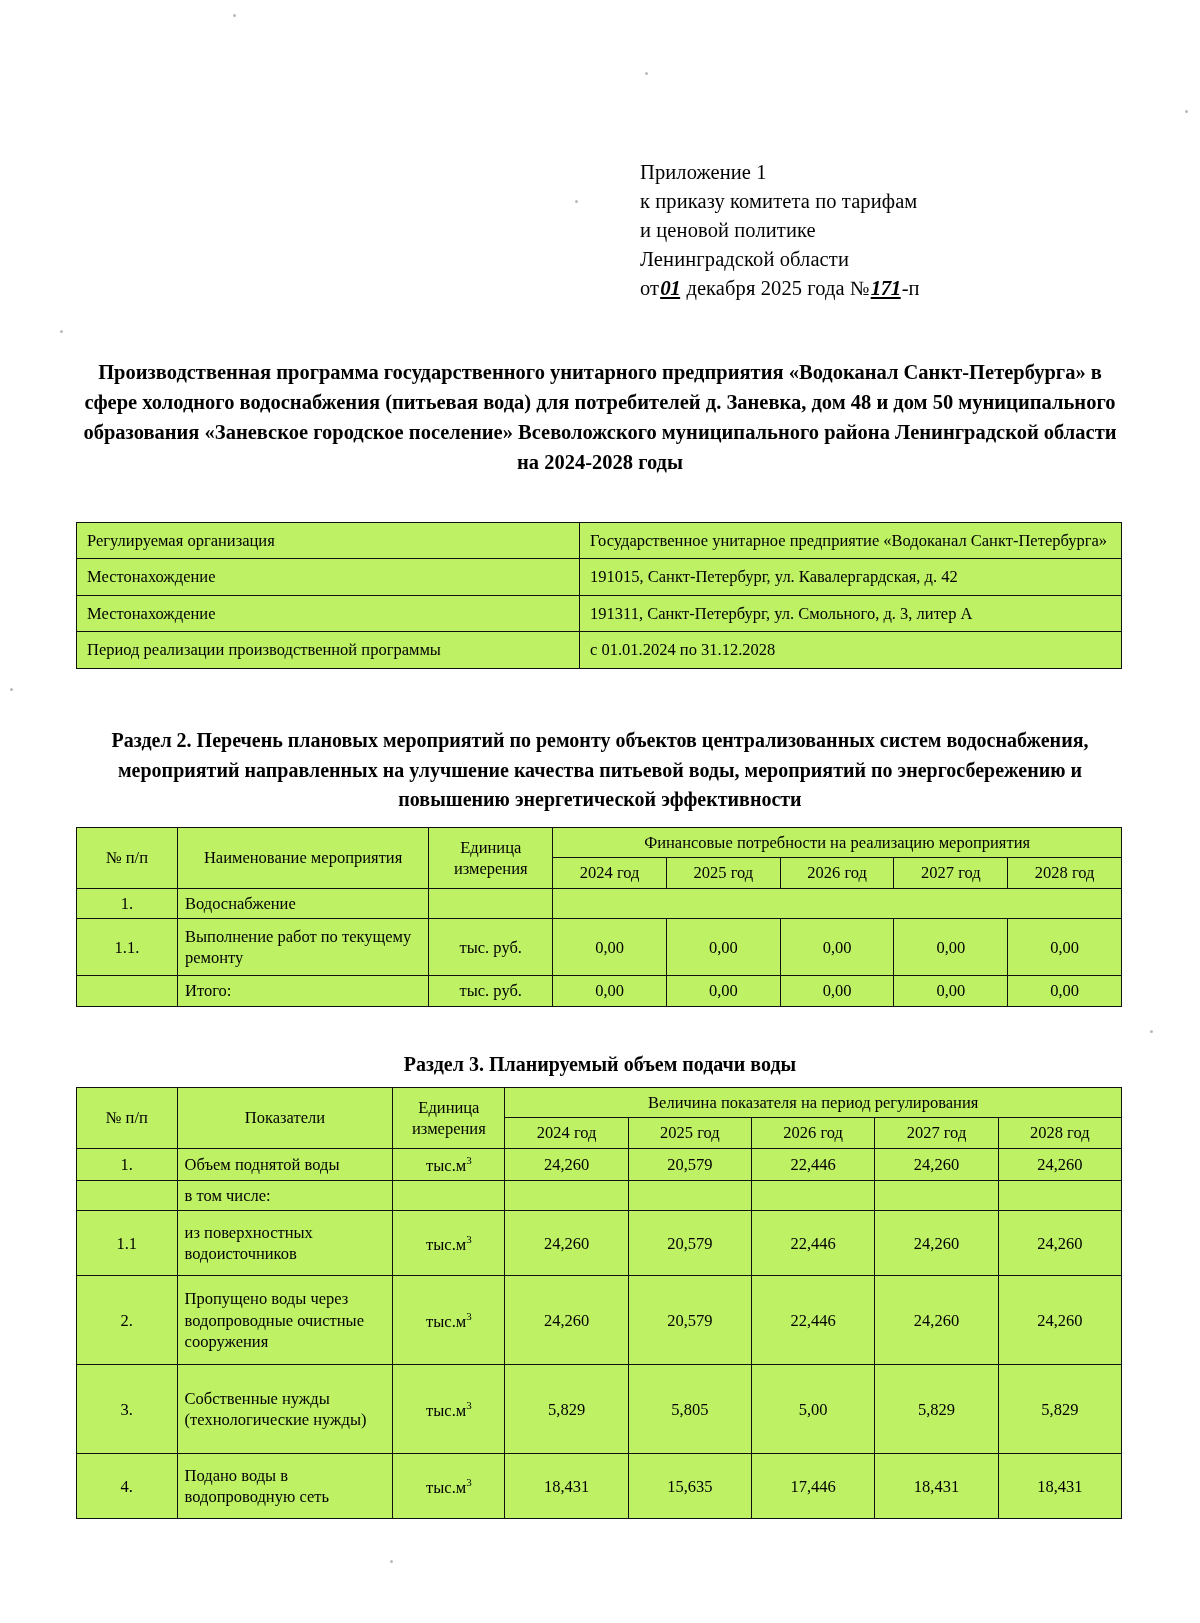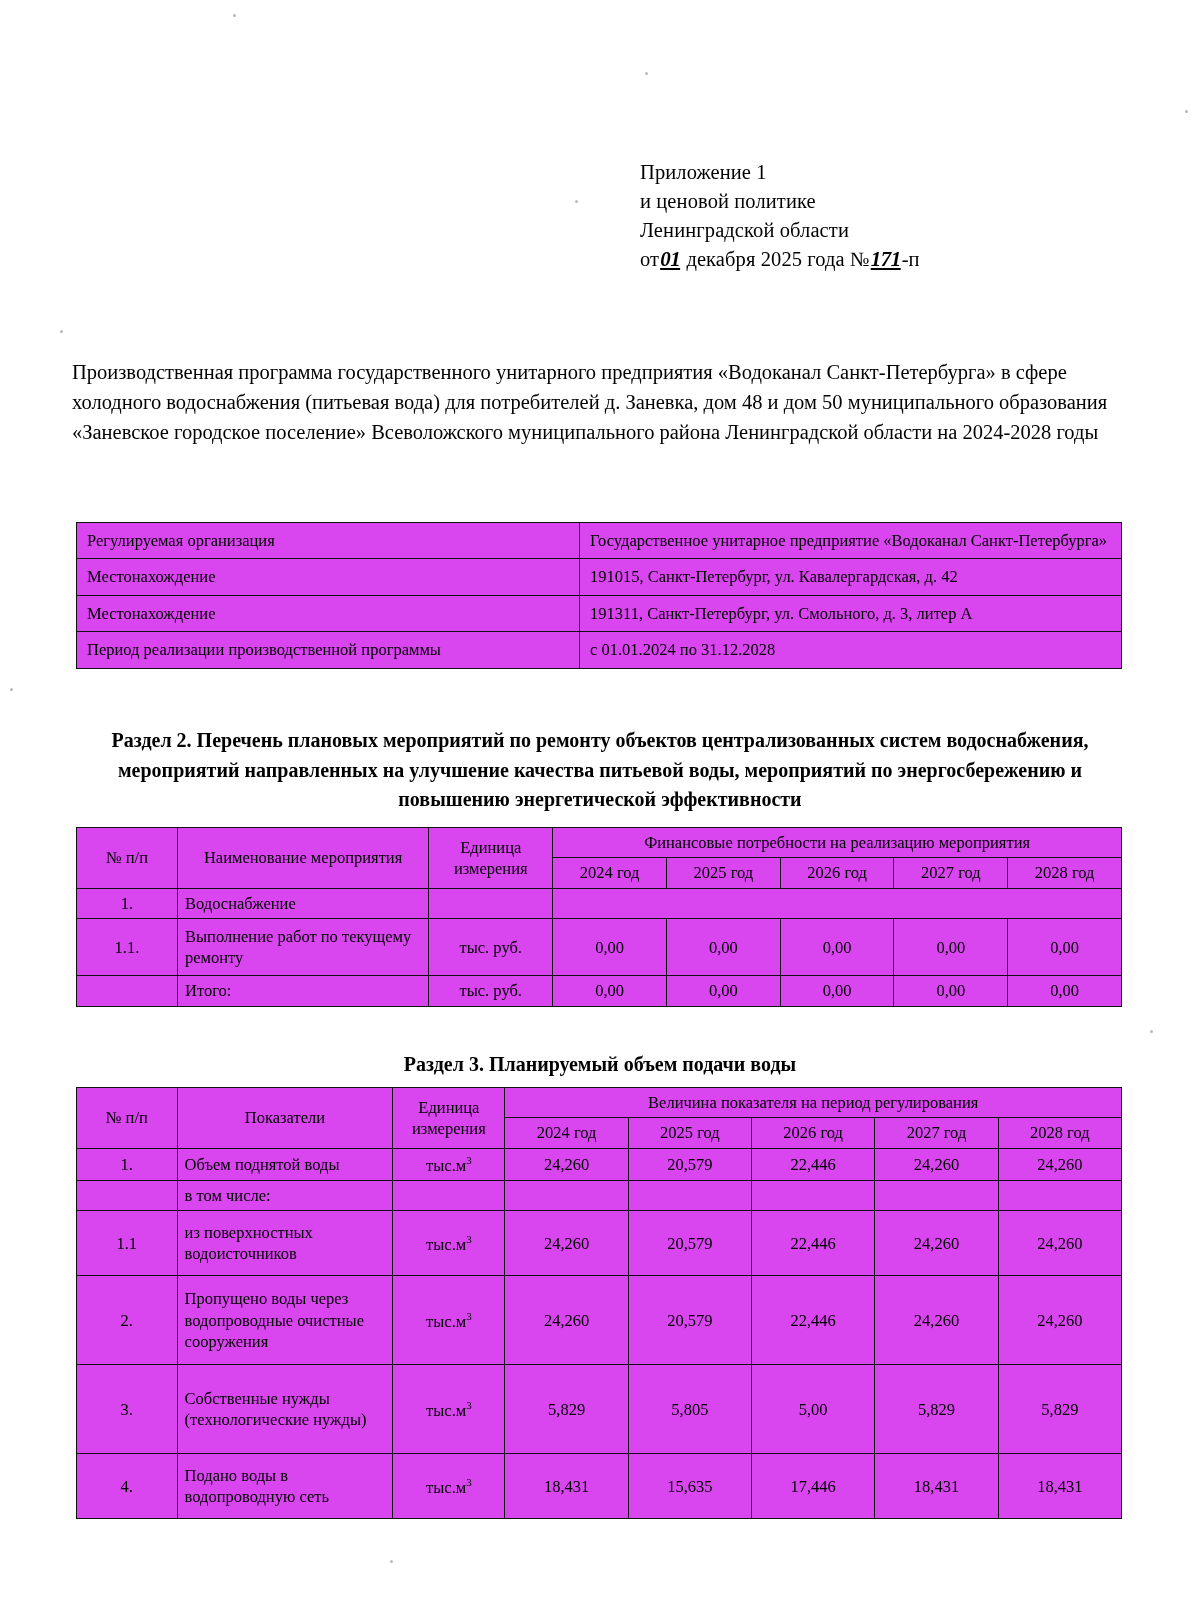--- a/index.html
+++ b/index.html
@@ -49,22 +49,23 @@
     letter-spacing: -.5px;
     padding: 0 1px;
   }
 
   
   .main-title {
     position: absolute;
     left: 72px;
     top: 358px;
     width: 1056px;
+    text-align: center;
     font-size: 20.5px;
-    font-weight: normal;
+    font-weight: bold;
     line-height: 1.46;
   }
 
   
   .sec-head {
     position: absolute;
     text-align: center;
     font-size: 20px;
     font-weight: bold;
     line-height: 1.48;
@@ -72,21 +73,21 @@
   #sec1-head { left: 72px; top: 473px; width: 1056px; }
   #sec2-head { left: 78px; top: 726px; width: 1044px; }
   #sec3-head { left: 72px; top: 1050px; width: 1056px; }
 
   
   table.doc {
     position: absolute;
     border-collapse: collapse;
     font-size: 16.5px;
     line-height: 1.3;
-    background: #d946ef;
+    background: #bef264;
   }
   table.doc td, table.doc th {
     border: 1.6px solid #111;
     padding: 4px 7px;
     vertical-align: middle;
     font-weight: normal;
   }
   table.doc th { text-align: center; }
 
   
@@ -138,20 +139,21 @@
   <div class="speck" style="left:575px;top:200px;width:3px;height:3px;"></div>
   <div class="speck" style="left:60px;top:330px;width:3px;height:3px;"></div>
   <div class="speck" style="left:10px;top:688px;width:3px;height:3px;"></div>
   <div class="speck" style="left:1150px;top:1030px;width:3px;height:3px;"></div>
   <div class="speck" style="left:120px;top:1516px;width:3px;height:3px;"></div>
   <div class="speck" style="left:390px;top:1560px;width:3px;height:3px;"></div>
   <div class="speck" style="left:830px;top:1500px;width:3px;height:3px;"></div>
 
   <div class="doc-header">
     <div class="ln">Приложение 1</div>
+    <div class="ln">к приказу комитета по тарифам</div>
     <div class="ln">и ценовой политике</div>
     <div class="ln">Ленинградской области</div>
     <div class="ln">
       <span>от</span><span class="hand">01</span> <span>декабря 2025 года №</span><span class="hand">171</span><span>-п</span>
     </div>
   </div>
 
   <div class="main-title">Производственная программа государственного унитарного предприятия «Водоканал Санкт-Петербурга» в сфере холодного водоснабжения (питьевая вода) для потребителей д. Заневка, дом 48 и дом 50 муниципального образования «Заневское городское поселение» Всеволожского муниципального района Ленинградской области на 2024-2028 годы</div>
 
 

